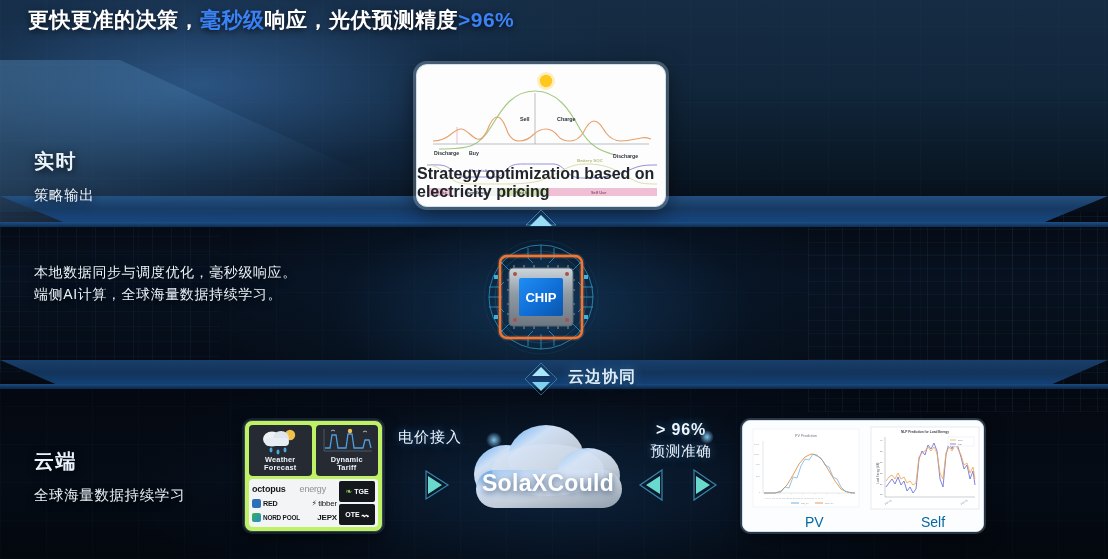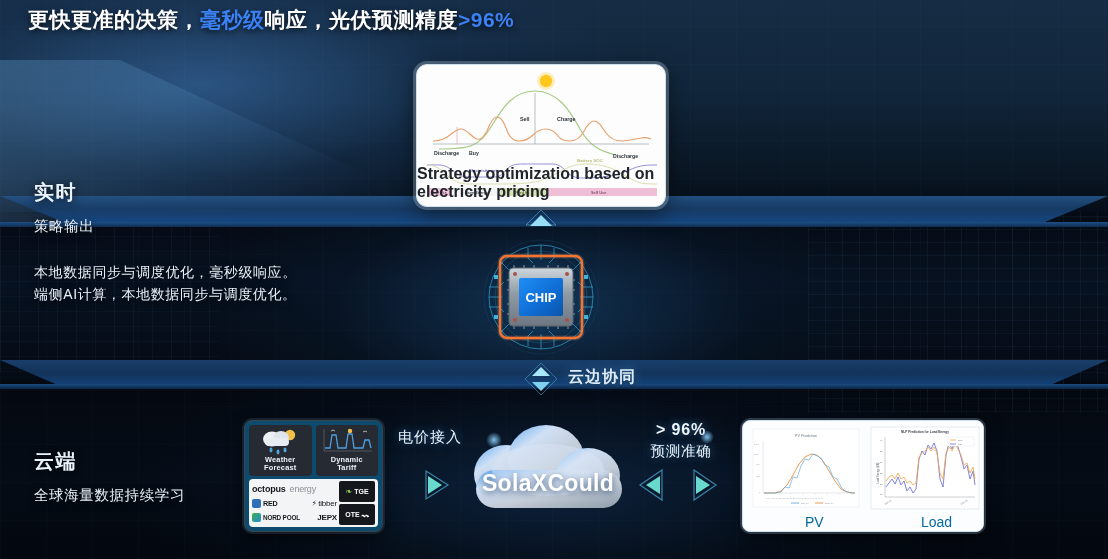--- a/index.html
+++ b/index.html
@@ -97,21 +97,21 @@
   #headline .accent { color:#3b82f6; }
 
   
   .tier-label { position:absolute; text-shadow:0 2px 8px rgba(0,0,0,.8); }
   .tier-title {
     font-size:20px; font-weight:700; color:#e9f3fb; letter-spacing:1.5px;
     margin-bottom:9px;
   }
   .tier-sub { font-size:14.5px; color:#eaf2fa; line-height:1.55; letter-spacing:.6px; }
 
-  #tier-realtime { left:34px; top:148px;margin-top:31px; }
+  #tier-realtime { left:34px; top:148px; }
   #tier-edge     { left:34px; top:262px; }
   #tier-cloud    { left:34px; top:448px; }
   #tier-edge .tier-sub { font-size:14px; }
 
   
   #strategy-card {
     position:absolute; left:416px; top:64px; width:250px; height:143px;
     background:#fdfdfd; border-radius:11px;
     border:1px solid #cfe0ee;
     box-shadow:0 0 0 3px rgba(200,225,245,.28), 0 6px 22px rgba(0,0,0,.55);
@@ -168,42 +168,42 @@
     text-shadow:0 0 9px rgba(70,150,220,.7),0 2px 4px rgba(0,0,0,.8);
   }
   #accuracy-arrows {
     position:absolute; left:630px; top:466px; width:96px; height:38px;
     display:flex; justify-content:space-between; align-items:center;
   }
 
   
   #brands-panel {
     position:absolute; left:244px; top:420px; width:139px; height:112px;
-    background:#0c4a6e; border-radius:8px;
+    background:#bef264; border-radius:8px;
     border:1px solid #3a4450;
     box-shadow:0 0 0 2px rgba(120,160,200,.16), 0 5px 16px rgba(0,0,0,.6);
     padding:4px; display:flex; flex-direction:column; gap:3px;
   }
   .bp-top { display:flex; gap:4px; height:57px; }
   .bp-cell {
     flex:1; background:#252a33; border-radius:4px;
     display:flex; flex-direction:column; align-items:center; justify-content:flex-end;
     padding-bottom:3px; position:relative; overflow:hidden;
   }
   .bp-cell-label {
     font-size:7.4px; font-weight:700; color:#eef3f8; text-align:center;
     line-height:1.18; letter-spacing:.2px;
   }
   .bp-logos {
     flex:1; background:#f3f4f6; border-radius:4px; padding:2px 3px;
     display:flex; gap:2px;
   }
   .bp-logos-left { flex:1; display:flex; flex-direction:column; justify-content:space-around; }
   .bp-logos-right { width:36px; display:flex; flex-direction:column; justify-content:space-around; gap:2px; }
-  .logo-row { display:flex; align-items:center; justify-content:space-between; gap:4px; }
+  .logo-row { display:flex; align-items:center; justify-content:space-between; gap:14px; }
   .logo-txt { font-size:7.2px; font-weight:800; color:#14181d; letter-spacing:-.2px; white-space:nowrap; }
   .logo-txt.light { font-weight:400; color:#8b9097; }
   .logo-chip {
     background:#14181d; border-radius:2px; color:#fff;
     font-size:7px; font-weight:800; padding:3px 2px; text-align:center;
     display:flex; align-items:center; justify-content:center; gap:2px; height:21px;
   }
   .logo-mark { width:9px; height:9px; border-radius:2px; flex:none; }
 
   
@@ -247,21 +247,21 @@
     <span>更快更准的决策，</span><span class="accent">毫秒级</span><span>响应，光伏预测精度</span><span class="accent">&gt;96%</span>
   </div>
 
   <div class="tier-label" id="tier-realtime">
     <div class="tier-title">实时</div>
     <div class="tier-sub">策略输出</div>
   </div>
 
   <div class="tier-label" id="tier-edge">
     <div class="tier-sub">本地数据同步与调度优化，毫秒级响应。</div>
-    <div class="tier-sub">端侧AI计算，本地数据同步与调度优化。</div>
+    <div class="tier-sub">端侧AI计算，全球海量数据持续学习。</div>
   </div>
 
   <div class="tier-label" id="tier-cloud">
     <div class="tier-title">云端</div>
     <div class="tier-sub">全球海量数据持续学习</div>
   </div>
 
   <div id="strategy-card">
     <svg width="250" height="143" viewBox="0 0 250 143">
 
@@ -581,19 +581,19 @@
           <line x1="207" y1="19" x2="213" y2="19" stroke="#f0a850" stroke-width=".8"></line>
           <text x="215" y="20" font-size="2.2" fill="#5d656e" font-family="Liberation Sans, sans-serif">pred</text>
           <line x1="207" y1="23" x2="213" y2="23" stroke="#6b6ed8" stroke-width=".8"></line>
           <text x="215" y="24" font-size="2.2" fill="#5d656e" font-family="Liberation Sans, sans-serif">real</text>
         </g>
         <text x="142" y="84" font-size="2.2" fill="#7a838c" transform="rotate(-32 142 84)" font-family="Liberation Sans, sans-serif">2024-01</text>
         <text x="218" y="84" font-size="2.2" fill="#7a838c" transform="rotate(-32 218 84)" font-family="Liberation Sans, sans-serif">2024-06</text>
       </g>
     </svg>
     <div class="pv-caption" id="pv-caption-left">PV</div>
-    <div class="pv-caption" id="pv-caption-right">Load</div>
+    <div class="pv-caption" id="pv-caption-right">Self</div>
   </div>
 
   <div class="glow-dot" style="left:486px;top:432px;width:16px;height:16px;"></div>
   <div class="glow-dot" style="left:700px;top:430px;width:14px;height:14px;"></div>
 
 </div>
 
 </body></html>

